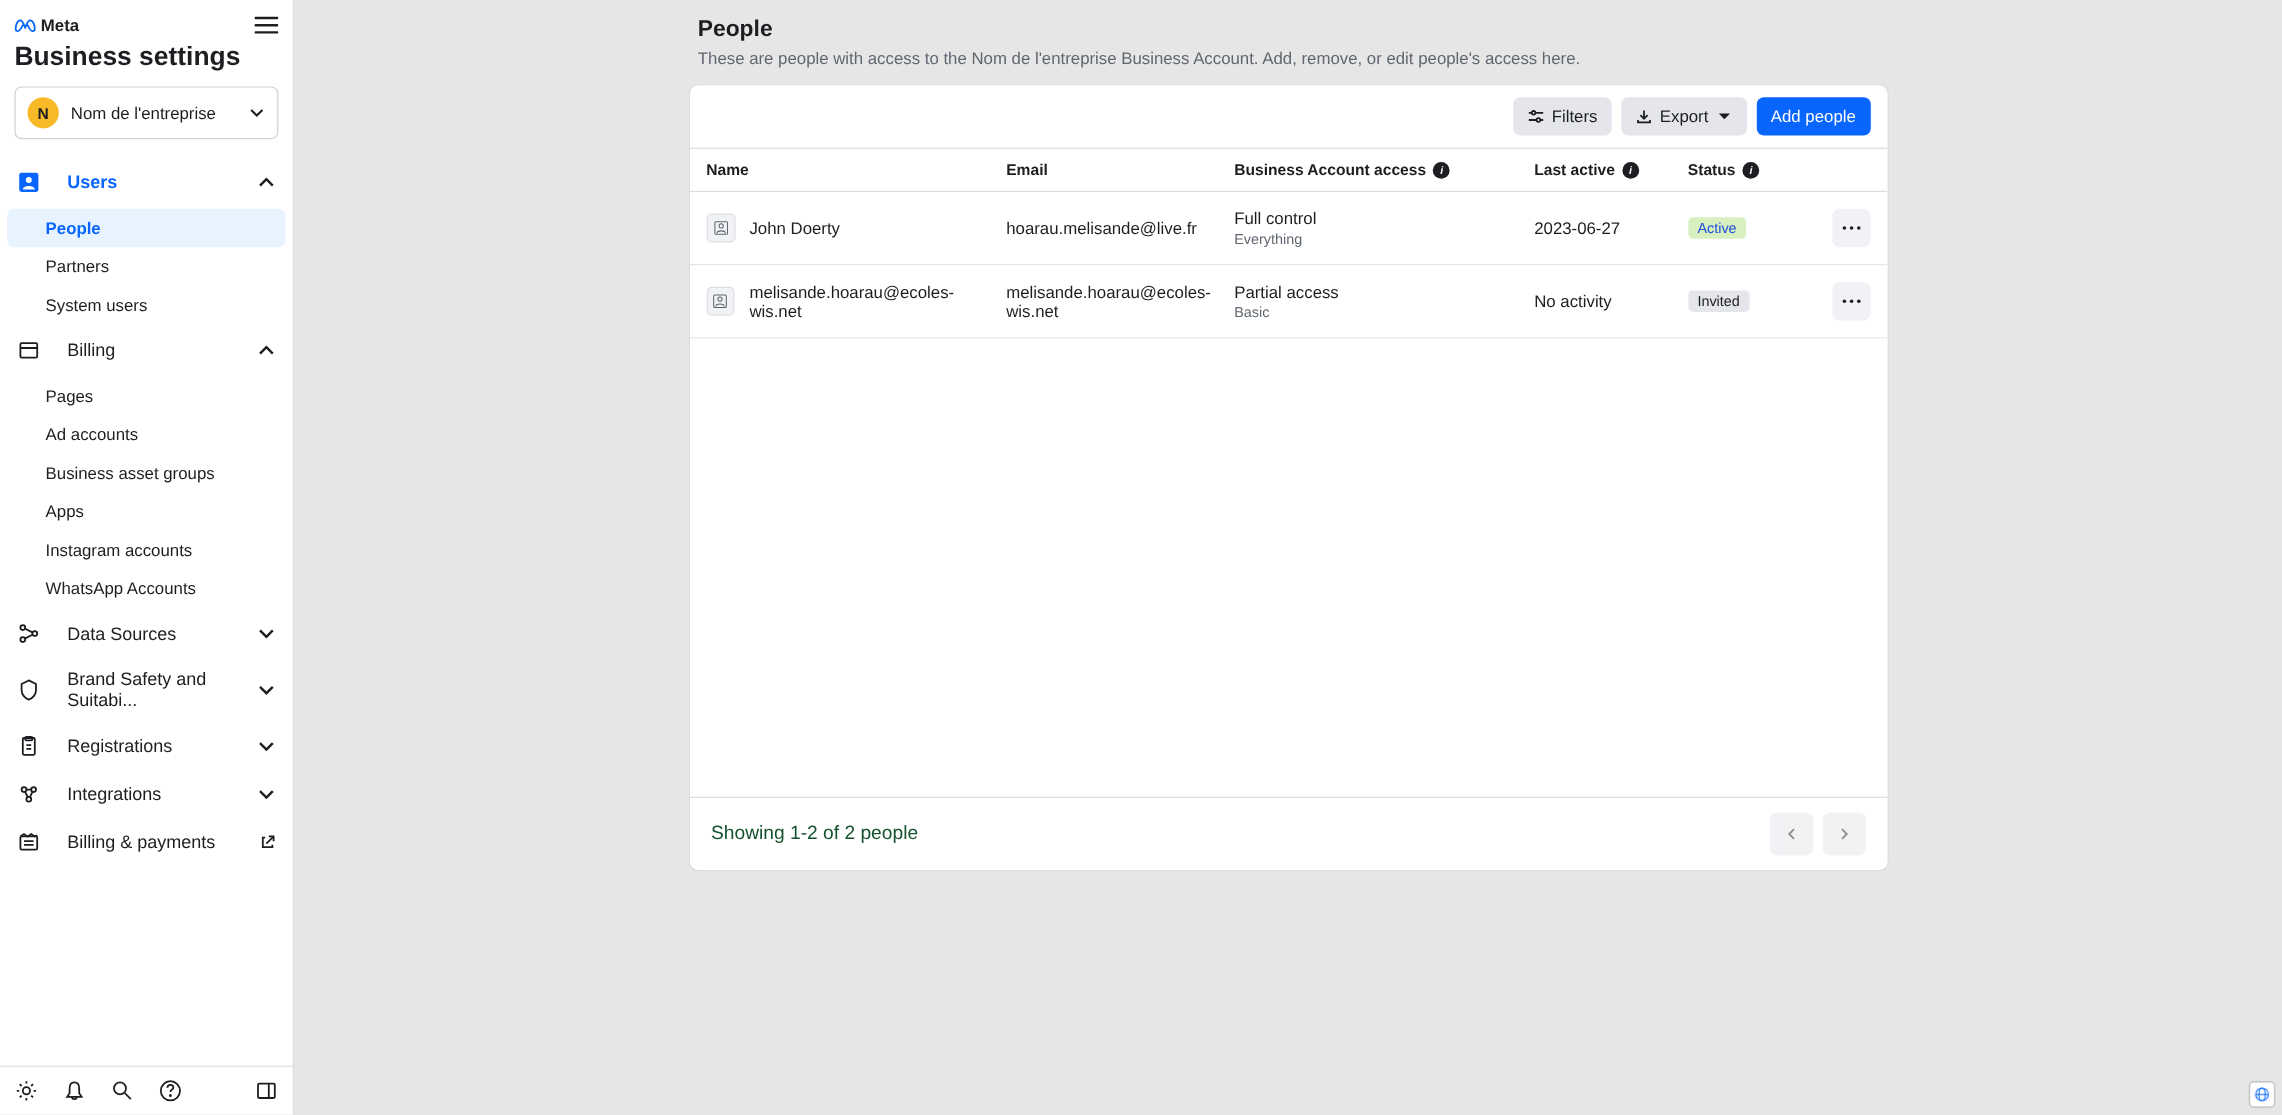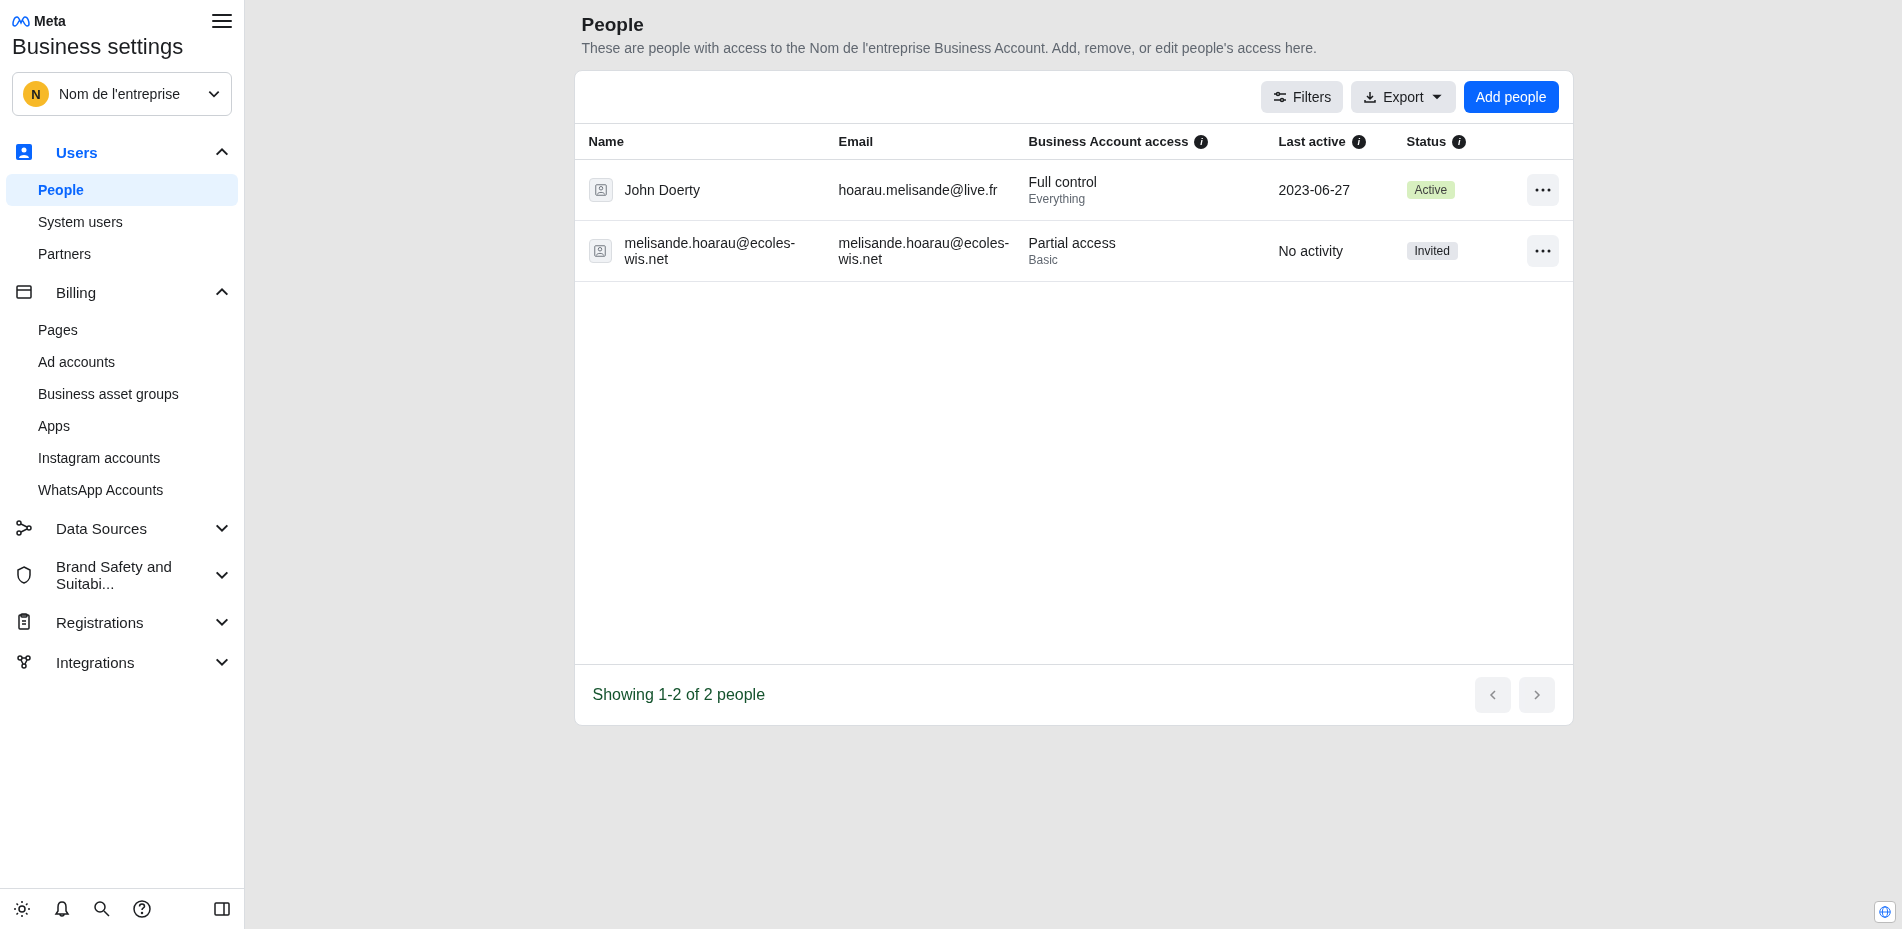--- a/index.html
+++ b/index.html
@@ -8,21 +8,21 @@
     .app { display: flex; height: 100vh; }
     
     
     .sidebar { width: 245px; background: #fff; border-right: 1px solid #dadde1; display: flex; flex-direction: column; }
     .sidebar-header { padding: 12px 12px 8px 12px; }
     .brand-row { display: flex; justify-content: space-between; align-items: center; margin-bottom: 4px; }
     .brand { display: flex; align-items: center; gap: 4px; }
     .meta-logo { width: 18px; height: 18px; }
     .brand-text { font-size: 14px; font-weight: 600; }
     .hamburger-icon { width: 20px; height: 16px; cursor: pointer; }
-    .page-title { font-size: 22px; font-weight: 400; margin-top: 4px; margin-bottom: 12px; }
+    .page-title { font-size: 22px; font-weight: 700; margin-top: 4px; margin-bottom: 12px; }
     .org-selector { border: 1px solid #ccd0d5; border-radius: 6px; padding: 8px 10px; display: flex; align-items: center; justify-content: space-between; cursor: pointer; }
     .org-left { display: flex; align-items: center; gap: 10px; }
     .org-avatar { width: 26px; height: 26px; background: #f7b928; border-radius: 50%; display: flex; align-items: center; justify-content: center; font-weight: 600; color: #1c1e21; font-size: 13px; }
     .org-name { font-size: 14px; }
     .chevron-down-small { width: 14px; height: 14px; }
     
     .nav-section { flex: 1; overflow-y: auto; padding: 8px 6px; }
     .nav-item { display: flex; align-items: center; padding: 10px 8px; border-radius: 6px; cursor: pointer; gap: 22px; }
     .nav-item.active { color: #0866ff; }
     .nav-icon { width: 20px; height: 20px; display: flex; align-items: center; justify-content: center; flex-shrink: 0; }
@@ -69,21 +69,21 @@
     .table-row { display: flex; align-items: center; padding: 14px; border-bottom: 1px solid #e4e6eb; font-size: 14px; }
     .person-cell { display: flex; align-items: center; gap: 12px; width: 250px; }
     .person-avatar { width: 24px; height: 24px; background: #f0f2f5; border: 1px solid #dadde1; border-radius: 4px; display: flex; align-items: center; justify-content: center; }
     .email-cell { width: 190px; word-break: break-word; padding-right: 10px; }
     .access-cell { width: 250px; }
     .access-primary { font-size: 14px; }
     .access-secondary { font-size: 12px; color: #606770; margin-top: 2px; }
     .active-cell { width: 128px; }
     .status-cell { width: 120px; }
     .status-badge { display: inline-block; padding: 2px 8px; border-radius: 4px; font-size: 12px; }
-    .status-active { background: #d8f0c0; color: #404040; }
+    .status-active { background: #d8f0c0; color: #1d4ed8; }
     .status-invited { background: #e4e6eb; color: #1c1e21; }
     .actions-cell { flex: 1; display: flex; justify-content: flex-end; }
     .more-btn { width: 32px; height: 32px; border-radius: 6px; background: #f0f2f5; border: none; display: flex; align-items: center; justify-content: center; cursor: pointer; }
     
     .card-footer { display: flex; justify-content: space-between; align-items: center; padding: 12px 18px; border-top: 1px solid #dadde1; }
     .footer-text { font-size: 16px; color: #14532d; }
     .pagination { display: flex; gap: 8px; }
     .page-btn { width: 36px; height: 36px; border-radius: 6px; background: #e4e6eb; border: none; display: flex; align-items: center; justify-content: center; cursor: pointer; opacity: 0.5; }
     
     .globe-badge { position: fixed; bottom: 6px; right: 6px; width: 22px; height: 22px; border: 1px solid #bbb; border-radius: 4px; background: #fff; display: flex; align-items: center; justify-content: center; color: #0866ff; font-size: 14px; }
@@ -130,22 +130,22 @@
               <path d="M5 16 C5 12 15 12 15 16 Z" fill="#fff"></path>
             </svg>
         </span>
         <span class="nav-label" style="font-weight:600;">Users</span>
         <svg class="nav-chevron" viewBox="0 0 12 12">
             <path d="M2 8 L6 4 L10 8" stroke="#1c1e21" stroke-width="1.5" fill="none"></path>
           </svg>
       </div>
       <div class="nav-sub">
         <div class="nav-sub-item selected">People</div>
+        <div class="nav-sub-item">Partners</div>
         <div class="nav-sub-item">System users</div>
-        <div class="nav-sub-item">Partners</div>
       </div>
 
       <div class="nav-item">
         <span class="nav-icon">
           <svg viewBox="0 0 20 20" width="20" height="20" fill="none" stroke="#1c1e21" stroke-width="1.5">
               <rect x="3" y="4" width="14" height="12" rx="1"></rect>
               <line x1="3" y1="8" x2="17" y2="8"></line>
             </svg>
         </span>
         <span class="nav-label">Billing</span>
@@ -215,20 +215,38 @@
               <line x1="7" y1="8" x2="9" y2="12"></line>
               <line x1="13" y1="8" x2="11" y2="12"></line>
             </svg>
         </span>
         <span class="nav-label">Integrations</span>
         <svg class="nav-chevron" viewBox="0 0 12 12">
             <path d="M2 4 L6 8 L10 4" stroke="#1c1e21" stroke-width="1.5" fill="none"></path>
           </svg>
       </div>
 
+      <div class="nav-item">
+        <span class="nav-icon">
+          <svg viewBox="0 0 20 20" width="20" height="20" fill="none" stroke="#1c1e21" stroke-width="1.5">
+              <rect x="3" y="5" width="14" height="11" rx="1"></rect>
+              <path d="M3 5 L6 3 L9 5 L12 3 L15 5 L17 4"></path>
+              <line x1="6" y1="9" x2="14" y2="9"></line>
+              <line x1="6" y1="12" x2="14" y2="12"></line>
+            </svg>
+        </span>
+        <span class="nav-label">Billing &amp; payments</span>
+        <span class="nav-external">
+          <svg viewBox="0 0 14 14" width="14" height="14" fill="none" stroke="#1c1e21" stroke-width="1.5">
+              <path d="M5 3 L3 3 L3 11 L11 11 L11 9"></path>
+              <path d="M8 2 L12 2 L12 6"></path>
+              <line x1="12" y1="2" x2="6" y2="8"></line>
+            </svg>
+        </span>
+      </div>
 
     </div>
 
     <div class="sidebar-footer">
       <svg class="footer-icon" viewBox="0 0 20 20" fill="none" stroke="#1c1e21" stroke-width="1.5">
           <circle cx="10" cy="10" r="3"></circle>
           <path d="M10 2 L10 4 M10 16 L10 18 M18 10 L16 10 M4 10 L2 10 M15.5 4.5 L14 6 M6 14 L4.5 15.5 M15.5 15.5 L14 14 M6 6 L4.5 4.5"></path>
         </svg>
       <svg class="footer-icon" viewBox="0 0 20 20" fill="none" stroke="#1c1e21" stroke-width="1.5">
           <path d="M6 8 C6 5 7 3 10 3 C13 3 14 5 14 8 L14 12 L16 15 L4 15 L6 12 Z"></path>

